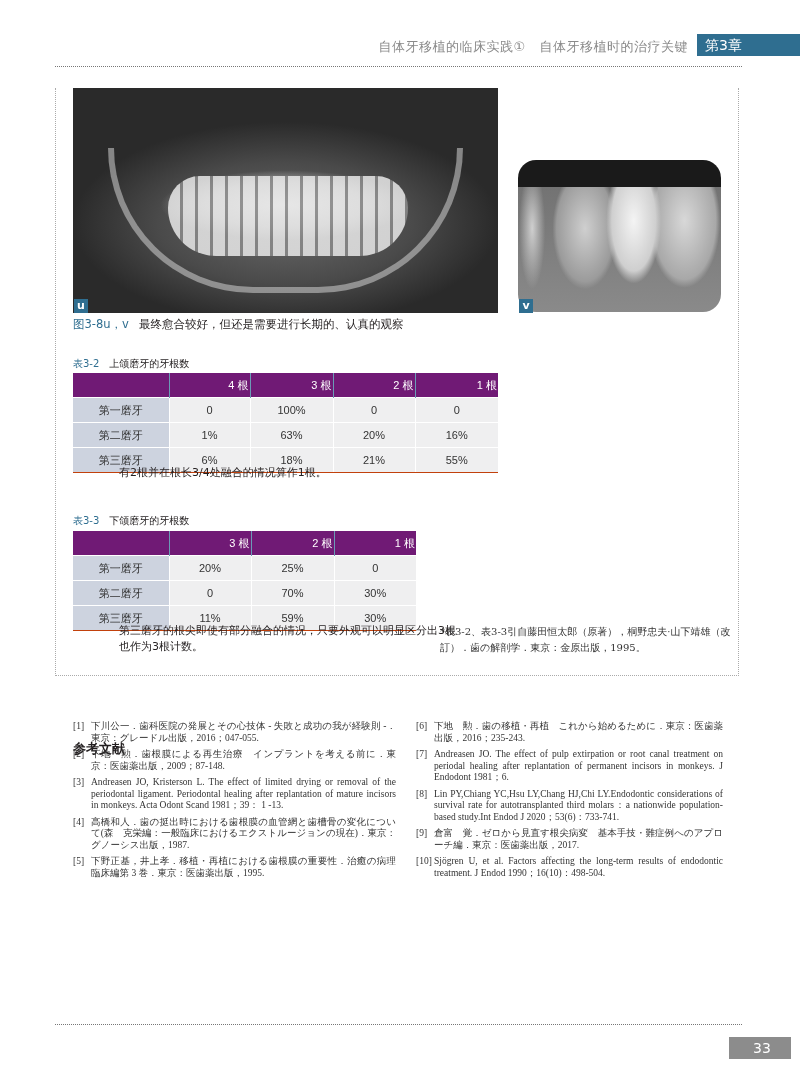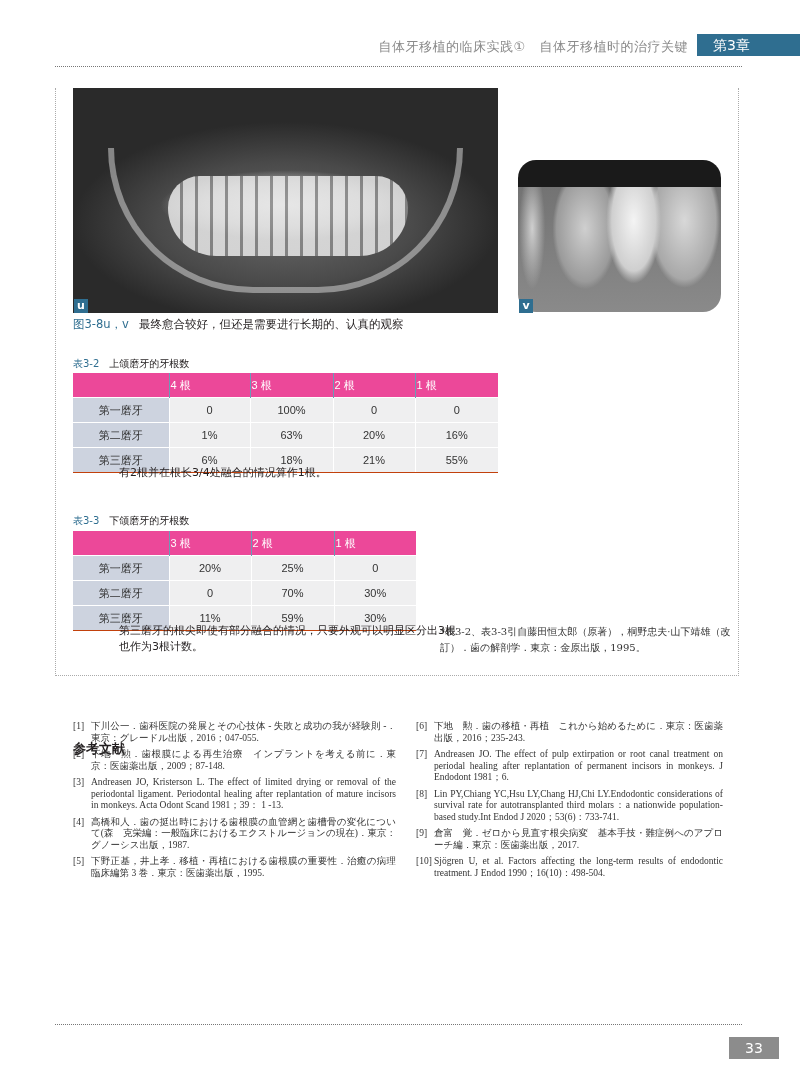--- a/index.html
+++ b/index.html
@@ -9,21 +9,21 @@
     font-family: "DejaVu Sans", "Liberation Sans", sans-serif;
     color: #231f20;
   }
   .header-title {
     position: absolute; top: 38px; right: 112px;
     font-size: 13px; color: #8a8a8a; letter-spacing: 0.5px; white-space: nowrap;
   }
   .chapter-tab {
     position: absolute; top: 34px; left: 697px; width: 103px; height: 22px;
     background: #2f6e90; color: #fff; font-size: 14px; line-height: 22px;
-    padding-left: 16px; box-sizing: border-box;
+    padding-left: 8px; box-sizing: border-box;
   }
   .top-rule {
     position: absolute; top: 66px; left: 55px; width: 687px;
     border-top: 1px dotted #777;
   }
   .frame {
     position: absolute; top: 88px; left: 55px; width: 684px; height: 588px;
     border-left: 1px dotted #aaa; border-right: 1px dotted #aaa; border-bottom: 1px dotted #aaa;
     box-sizing: border-box;
   }
@@ -66,22 +66,22 @@
   .fig-caption .num { color: #2f6e90; margin-right: 10px; }
   .table-title {
     position: absolute; font-size: 10px; white-space: nowrap;
   }
   .table-title .num { color: #2f6e90; margin-right: 10px; }
   table.data {
     position: absolute; border-collapse: collapse; font-size: 11px;
     font-family: "Liberation Sans", sans-serif;
   }
   table.data th {
-    background: #ec4899; color: #fff; font-weight: normal; height: 22px;
-    border-left: 1px solid #6b9bb6; text-align: left;
+    background: #701a75; color: #fff; font-weight: normal; height: 22px;
+    border-left: 1px solid #6b9bb6; text-align: right;
   }
   table.data th:first-child { border-left: none; }
   table.data td {
     height: 22px; text-align: center; border-top: 1px solid #fff; border-left: 1px solid #fff;
     background: #efeff0; color: #333;
   }
   table.data td.rowhead { background: #cdd3df; border-left: none; text-align: center; }
   table.data tr:last-child td { border-bottom: 1px solid #c2410c; }
   .note { position: absolute; font-size: 11px; line-height: 16px; margin-left: 46px; }
   .source-note {
@@ -95,23 +95,23 @@
     position: absolute; font-family: "Liberation Serif", "DejaVu Serif", serif;
     font-size: 9.5px; line-height: 11.5px; color: #333;
   }
   .ref { display: flex; margin-bottom: 5px; }
   .ref .idx { width: 18px; flex: none; }
   .ref .txt { flex: 1; text-align: justify; }
   .bottom-rule {
     position: absolute; top: 1024px; left: 55px; width: 687px; border-top: 1px dotted #777;
   }
   .page-num {
-    position: absolute; top: 1037px; left: 729px; width: 50px; height: 22px;
+    position: absolute; top: 1037px; left: 729px; width: 62px; height: 22px;
     background: #8c8c8c; color: #fff; font-size: 14px; line-height: 22px;
-    padding-left: 16px; box-sizing: border-box;
+    padding-left: 24px; box-sizing: border-box;
   }
 </style>
 </head>
 <body>
 
 <div class="header-title">
   <span>自体牙移植的临床实践①</span>&nbsp;&nbsp;
   <span>自体牙移植时的治疗关键</span>
 </div>
 <div class="chapter-tab">第3章</div>

